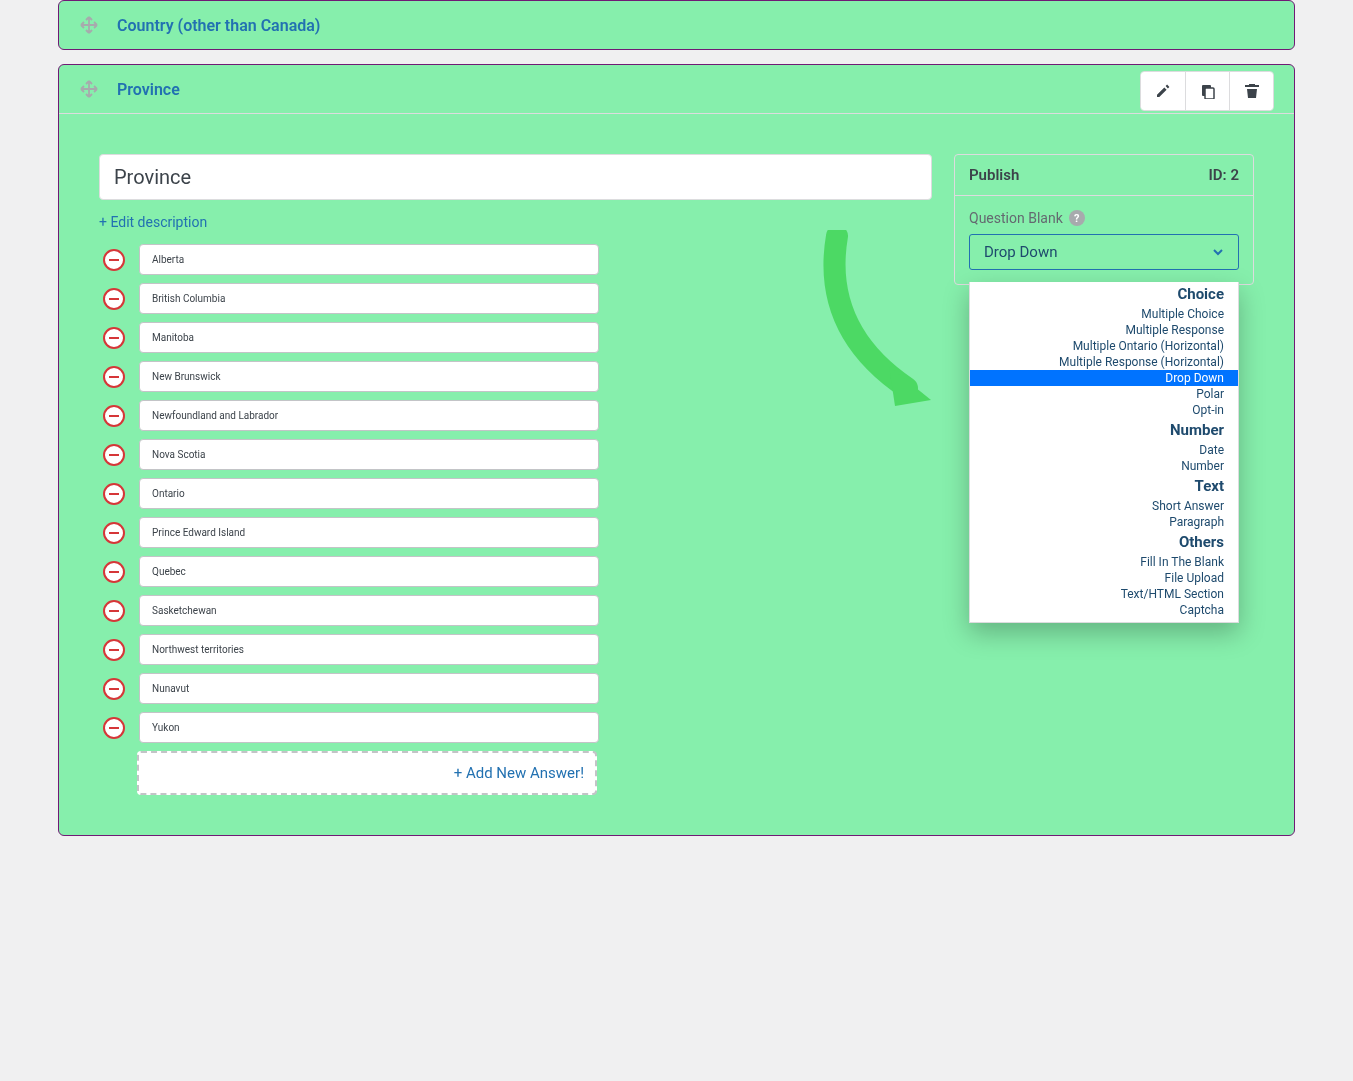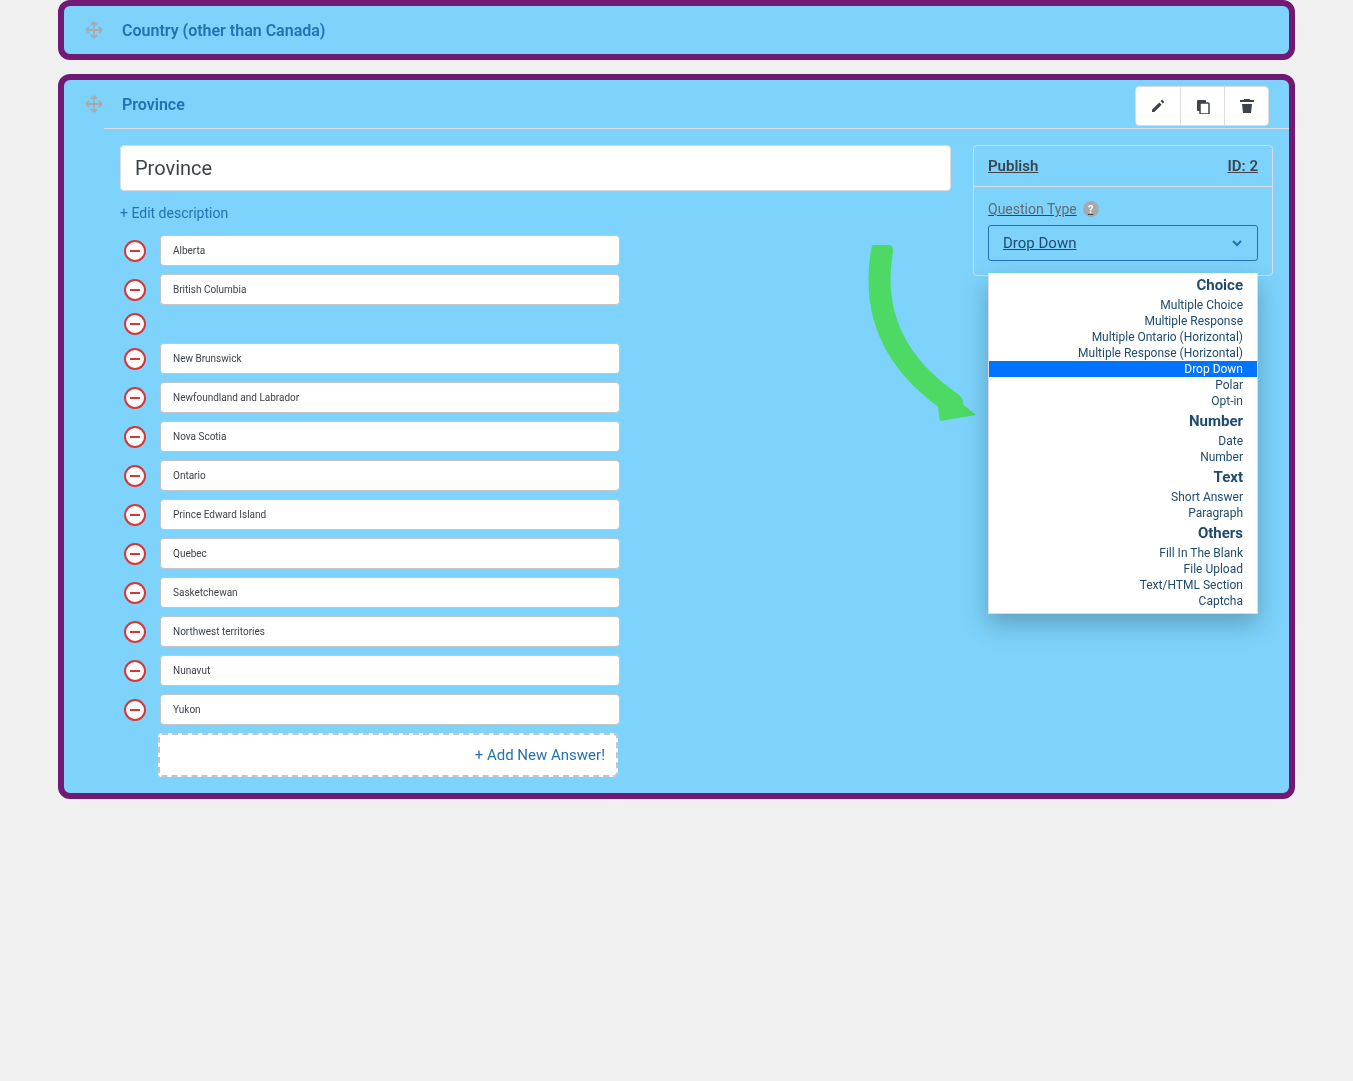--- a/index.html
+++ b/index.html
@@ -4,23 +4,23 @@
   <style>
     * { box-sizing: border-box; margin: 0; padding: 0; }
     body {
       font-family: -apple-system, BlinkMacSystemFont, "Segoe UI", Roboto, sans-serif;
       background: #f0f0f1;
       color: #3c434a;
       font-size: 14px;
       padding: 0 58px;
     }
     .question-card {
-      background: #7dd3fc;
-      border: 6px solid #701a75;
-      border-radius: 12px;
+      background: #86efac;
+      border: 1px solid #701a75;
+      border-radius: 6px;
       margin-bottom: 14px;
     }
     .card-header {
       display: flex;
       align-items: center;
       padding: 14px 20px;
       position: relative;
     }
     .drag-handle {
       color: #a7aaad;
@@ -50,25 +50,24 @@
       height: 38px;
       display: flex;
       align-items: center;
       justify-content: center;
       cursor: pointer;
       color: #3c434a;
     }
     .card-actions button:first-child { border-left: none; }
     .card-body {
       border-top: 1px solid #dcdcde;
-      padding: 16px;
+      padding: 40px;
       display: flex;
       gap: 22px;
       position: relative;
-      margin-left: 40px;
     }
     .left-col { flex: 1; }
     .right-col { width: 300px; }
     .question-title-input {
       width: 100%;
       padding: 10px 14px;
       font-size: 20px;
       border: 1px solid #dcdcde;
       border-radius: 4px;
       color: #3c434a;
@@ -134,21 +133,20 @@
       text-align: right;
       color: #2271b1;
       font-size: 15px;
       border-radius: 4px;
       cursor: pointer;
       font-family: inherit;
     }
     .publish-panel {
       border: 1px solid #dcdcde;
       border-radius: 4px;
-      text-decoration: underline;
     }
     .publish-header {
       display: flex;
       justify-content: space-between;
       padding: 11px 14px;
       border-bottom: 1px solid #dcdcde;
       font-weight: 600;
       font-size: 15px;
     }
     .question-type-area { padding: 14px; }
@@ -277,20 +275,21 @@
           <div class="answer-row">
             <button class="remove-answer"></button>
             <div class="answer-input-wrap"><input class="answer-input" value="Alberta" style=""></div>
           </div>
           <div class="answer-row">
             <button class="remove-answer"></button>
             <div class="answer-input-wrap"><input class="answer-input" value="British Columbia" style=""></div>
           </div>
           <div class="answer-row">
             <button class="remove-answer"></button>
+            <div class="answer-input-wrap"><input class="answer-input" value="Manitoba" style=""></div>
           </div>
           <div class="answer-row">
             <button class="remove-answer"></button>
             <div class="answer-input-wrap"><input class="answer-input" value="New Brunswick" style=""></div>
           </div>
           <div class="answer-row">
             <button class="remove-answer"></button>
             <div class="answer-input-wrap"><input class="answer-input" value="Newfoundland and Labrador" style=""></div>
           </div>
           <div class="answer-row">
@@ -333,21 +332,21 @@
     </div>
 
     <div class="right-col">
       <div class="publish-panel">
         <div class="publish-header">
           <span>Publish</span>
           <span>ID: 2</span>
         </div>
         <div class="question-type-area">
           <div class="qt-label">
-            <span>Question Type</span>
+            <span>Question Blank</span>
             <span class="help-icon">?</span>
           </div>
           <div class="qt-select">
             <div class="qt-selected">
               <span>Drop Down</span>
               <svg class="chevron" viewBox="0 0 12 12" fill="none" stroke="#2271b1" stroke-width="2">
                   <path d="M2 4 L6 8 L10 4"></path>
                 </svg>
             </div>
             <div class="dropdown" id="dropdown">

